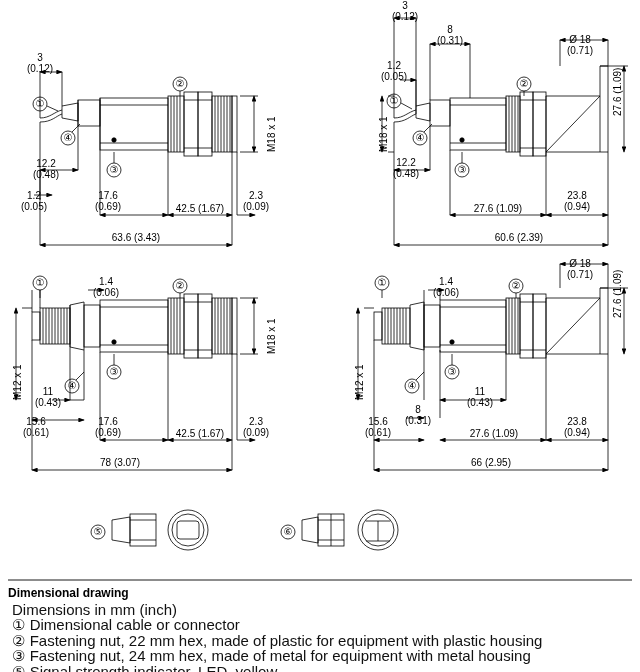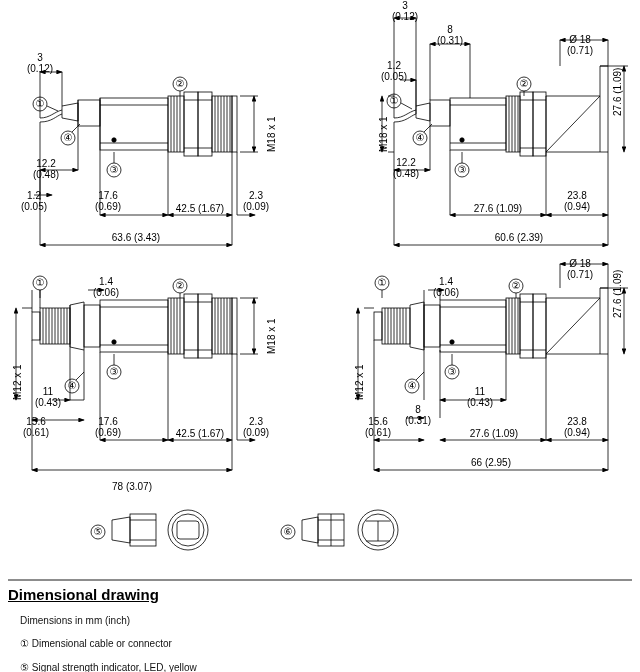--- a/index.html
+++ b/index.html
@@ -6,22 +6,22 @@
   body{
     width:640px;height:672px;background:#ffffff;
     font-family:"Liberation Sans", sans-serif;
     color:#000;position:relative;overflow:hidden;
   }
   #sheet{position:absolute;left:0;top:0;width:640px;height:672px;}
   svg{display:block;}
   .lbl{position:absolute;font-size:10px;line-height:11px;white-space:pre;text-align:center;}
   .vert{position:absolute;font-size:10px;white-space:nowrap;transform-origin:0 0;}
   .legend{position:absolute;left:8px;top:586px;width:620px;}
-  .legend h3{font-size:15px;margin:0 0 3px 0;font-weight:bold;text-decoration:underline;}
-  .legend p{margin:12px;font-size:10px;line-height:11.4px;color:#111;}
+  .legend h3{font-size:12px;margin:0 0 3px 0;font-weight:bold;}
+  .legend p{margin:4px;font-size:15px;line-height:11.4px;color:#111;}
   .circ{display:inline-block;}
 </style>
 </head>
 <body>
 
 <div id="sheet">
 
 <svg width="640" height="672" viewBox="0 0 640 672">
   <defs>
     <marker id="ah" markerWidth="8" markerHeight="6" refX="7" refY="3" orient="auto">
@@ -395,21 +395,21 @@
 (0.06)</div>
 <div class="lbl" style="left:26px;top:386px;width:44px;">11
 (0.43)</div>
 <div class="lbl" style="left:12px;top:416px;width:48px;">15.6
 (0.61)</div>
 <div class="lbl" style="left:84px;top:416px;width:48px;">17.6
 (0.69)</div>
 <div class="lbl" style="left:152px;top:428px;width:96px;">42.5 (1.67)</div>
 <div class="lbl" style="left:234px;top:416px;width:44px;">2.3
 (0.09)</div>
-<div class="lbl" style="left:36px;top:457px;width:192px;margin-top:24px;">78 (3.07)</div>
+<div class="lbl" style="left:24px;top:457px;width:192px;">78 (3.07)</div>
 <div class="vert" style="left:12px;top:400px;transform:rotate(-90deg);">M12 x 1</div>
 <div class="vert" style="left:266px;top:354px;transform:rotate(-90deg);">M18 x 1</div>
 
 <div class="lbl" style="left:33px;top:277px;width:14px;">①</div>
 <div class="lbl" style="left:173px;top:280px;width:14px;">②</div>
 <div class="lbl" style="left:107px;top:366px;width:14px;">③</div>
 <div class="lbl" style="left:65px;top:380px;width:14px;">④</div>
 
 <div class="lbl" style="left:424px;top:276px;width:44px;">1.4
 (0.06)</div>
@@ -433,17 +433,19 @@
 <div class="lbl" style="left:445px;top:366px;width:14px;">③</div>
 <div class="lbl" style="left:405px;top:380px;width:14px;">④</div>
 
 <div class="lbl" style="left:91px;top:526px;width:14px;">⑤</div>
 <div class="lbl" style="left:281px;top:526px;width:14px;">⑥</div>
 
 <div class="legend">
   <h3>Dimensional drawing</h3>
   <p>Dimensions in mm (inch)</p>
   <p><span class="circ">①</span> <span>Dimensional cable or connector</span></p>
+  <p><span class="circ">②</span> <span>Fastening nut, 22 mm hex, made of plastic for equipment with plastic housing</span></p>
+  <p><span class="circ">③</span> <span>Fastening nut, 24 mm hex, made of metal for equipment with metal housing</span></p>
   <p><span class="circ">⑤</span> <span>Signal strength indicator, LED, yellow</span></p>
   <p><span class="circ">④</span> <span>sensitivity control</span></p>
 </div>
 
 </div>
 
 </body></html>

